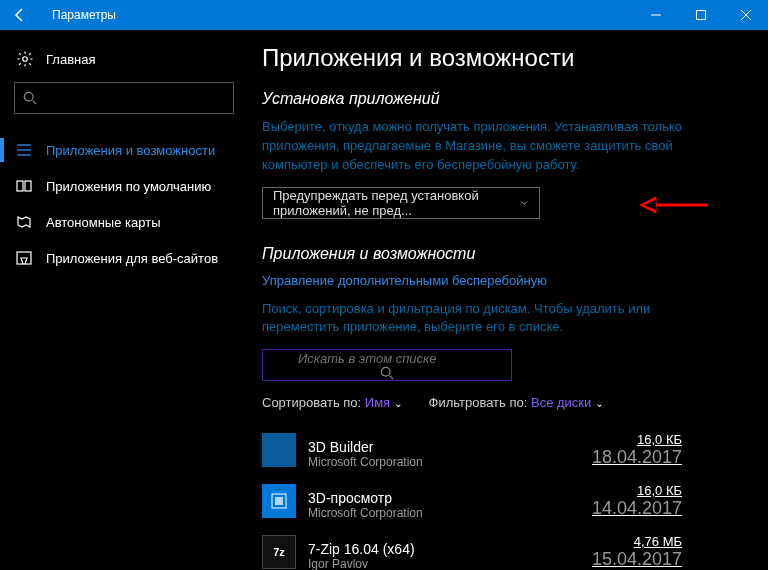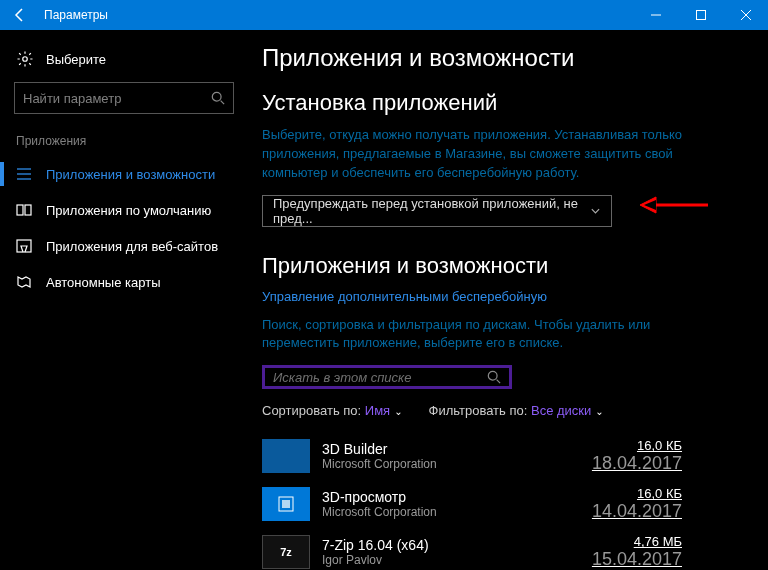--- a/index.html
+++ b/index.html
@@ -1,53 +1,53 @@
 <!DOCTYPE html>
 <html><head>
 <meta charset="utf-8">
 <style>
 * { margin:0; padding:0; box-sizing:border-box; font-family:"Segoe UI",Arial,sans-serif; }
 body { background:#000; color:#fff; width:768px; height:570px; overflow:hidden; font-size:13px; }
 .titlebar { background:#0078d7; height:30px; display:flex; align-items:center; color:#fff; }
 .titlebar .back { width:40px; display:flex; align-items:center; justify-content:center; height:100%; }
-.titlebar .title { font-size:12px; flex:1; padding-left:4px; }
+.titlebar .title { font-size:12px; flex:1; padding-left:4px;margin-left:8px; }
 .winbtns { display:flex; height:100%; }
 .winbtn { width:45px; display:flex; align-items:center; justify-content:center; }
 .winbtn svg { stroke:#fff; }
 .body { display:flex; height:calc(100% - 30px); }
 .sidebar { width:248px; padding:14px 0 0 0; }
 .home { display:flex; align-items:center; gap:12px; padding:6px 16px 14px 16px; }
 .home .gear { width:18px;height:18px; }
 .searchbox { margin:0 14px 18px 14px; border:1px solid #555; height:32px; display:flex; align-items:center; padding:0 8px; }
 .searchbox input { background:transparent; border:none; color:#999; flex:1; font-size:13px; outline:none; }
 .searchbox input::placeholder{color:#808080;}
 .section-label { color:#808080; font-size:12px; padding:2px 16px 8px 16px; }
 .nav-item { display:flex; align-items:center; gap:14px; padding:10px 16px; font-size:13px; position:relative; }
 .nav-item.active { color:#2e8be8; }
 .nav-item.active::before { content:""; position:absolute; left:0; top:6px; bottom:6px; width:4px; background:#2e8be8; }
 .nav-item .ico { width:16px;height:16px; display:flex;align-items:center;justify-content:center; }
 .main { flex:1; padding:14px 16px 0 14px; overflow:hidden; }
 h1 { font-weight:300; font-size:24px; margin-bottom:18px; }
-h2 { font-weight:400; font-size:22px; margin:8px 0 10px 0; }
+h2 { font-weight:400; font-size:16px; margin:8px 0 10px 0;font-style:italic; }
 .para { font-size:13px; color:#0369a1; line-height:1.45; margin-bottom:12px; max-width:430px; }
-.combo { border:1px solid #666; width:350px; height:32px; display:flex; align-items:center; padding:0 10px; font-size:13px; color:#ddd; justify-content:space-between; margin-bottom:26px; }
+.combo { border:1px solid #666; width:278px; height:32px; display:flex; align-items:center; padding:0 10px; font-size:13px; color:#ddd; justify-content:space-between; margin-bottom:26px; }
 .arrow-annot { position:absolute; left:640px; top:193px; }
 .link { color:#2e8be8; font-size:13px; display:inline-block; margin-bottom:12px; }
-.search2 { border:3px solid #4c1d95; height:24px; width:250px; display:flex; align-items:center; padding:0 8px; margin-bottom:14px; }
+.search2 { border:1px solid #4c1d95; height:32px; width:250px; display:flex; align-items:center; padding:0 8px; margin-bottom:14px;flex-direction:column; }
 .search2 input { background:transparent; border:none; color:#888; flex:1; font-size:13px; outline:none; font-style:italic;}
 .search2 input::placeholder{color:#707070;}
 .sortrow { display:flex; gap:26px; font-size:13px; margin-bottom:14px; }
 .sortrow .lbl{ color:#ccc; }
 .sortrow .val{ color:#8b5cf6; }
 .chev { font-size:10px; margin-left:4px; }
 .applist { }
 .app { display:flex; align-items:center; padding:6px 0; width:420px;}
-.app .icon { width:48px;height:34px; display:flex;align-items:center;justify-content:center; margin-right:12px; font-size:11px;font-weight:bold;}
+.app .icon { width:34px;height:34px; display:flex;align-items:center;justify-content:center; margin-right:12px; font-size:11px;font-weight:bold;}
 .app .meta { flex:1; }
-.app .name { font-size:14px; }
+.app .name { font-size:14px;margin-top:9px; }
 .app .pub { font-size:12px; color:#999; }
 .app .right { text-align:right;text-decoration:underline; }
 .app .size { font-size:13px; }
 .app .date { font-size:18px; color:#999; }
 .ic-blue1{background:#0a5a9c;} .ic-blue2{background:#0078d7;} .ic-dark{background:#111;border:1px solid #444;color:#fff;}
 </style>
 </head>
 <body>
 
 <div class="titlebar">
@@ -77,30 +77,28 @@
   </div>
 </div>
 
 <div class="body">
   <div class="sidebar">
     <div class="home">
       <svg class="gear" viewBox="0 0 24 24" fill="none" stroke="#fff" stroke-width="1.6">
           <circle cx="12" cy="12" r="3"></circle>
           <path d="M12 2v3M12 19v3M4.2 4.2l2.1 2.1M17.7 17.7l2.1 2.1M2 12h3M19 12h3M4.2 19.8l2.1-2.1M17.7 6.3l2.1-2.1"></path>
         </svg>
-      <span>Выберите</span>
+      <span>Главная</span>
     </div>
     <div class="searchbox">
-      <input placeholder="Найти параметр" style="">
       <svg width="14" height="14" viewBox="0 0 16 16" fill="none" stroke="#888" stroke-width="1.4">
           <circle cx="6.5" cy="6.5" r="5"></circle>
           <line x1="11" y1="11" x2="15" y2="15"></line>
         </svg>
     </div>
-    <div class="section-label">Приложения</div>
 
     <div class="nav-item active">
       <span class="ico">
           <svg width="16" height="16" stroke="#2e8be8" stroke-width="1.3">
             <line x1="1" y1="3" x2="15" y2="3"></line>
             <line x1="1" y1="8" x2="15" y2="8"></line>
             <line x1="1" y1="13" x2="15" y2="13"></line>
           </svg>
         </span>
       <span>Приложения и возможности</span>
@@ -110,33 +108,33 @@
           <svg width="16" height="16" stroke="#fff" stroke-width="1.2" fill="none">
             <rect x="1" y="3" width="6" height="10"></rect>
             <rect x="9" y="3" width="6" height="10"></rect>
           </svg>
         </span>
       <span>Приложения по умолчанию</span>
     </div>
     <div class="nav-item">
       <span class="ico">
           <svg width="16" height="16" stroke="#fff" stroke-width="1.2" fill="none">
+            <path d="M2 3 L6 5 L10 3 L14 5 V13 L10 11 L6 13 L2 11 Z"></path>
+          </svg>
+        </span>
+      <span>Автономные карты</span>
+    </div>
+    <div class="nav-item">
+      <span class="ico">
+          <svg width="16" height="16" stroke="#fff" stroke-width="1.2" fill="none">
             <rect x="1" y="2" width="14" height="12"></rect>
             <path d="M7 14 L5 8 L11 8 L9 14"></path>
           </svg>
         </span>
       <span>Приложения для веб-сайтов</span>
-    </div>
-    <div class="nav-item">
-      <span class="ico">
-          <svg width="16" height="16" stroke="#fff" stroke-width="1.2" fill="none">
-            <path d="M2 3 L6 5 L10 3 L14 5 V13 L10 11 L6 13 L2 11 Z"></path>
-          </svg>
-        </span>
-      <span>Автономные карты</span>
     </div>
   </div>
 
   <div class="main">
     <h1>Приложения и возможности</h1>
 
     <h2>Установка приложений</h2>
     <div class="para">Выберите, откуда можно получать приложения. Устанавливая только приложения, предлагаемые в Магазине, вы сможете защитить свой компьютер и обеспечить его бесперебойную работу.</div>
     <div class="combo">
       <span>Предупреждать перед установкой приложений, не пред...</span>

